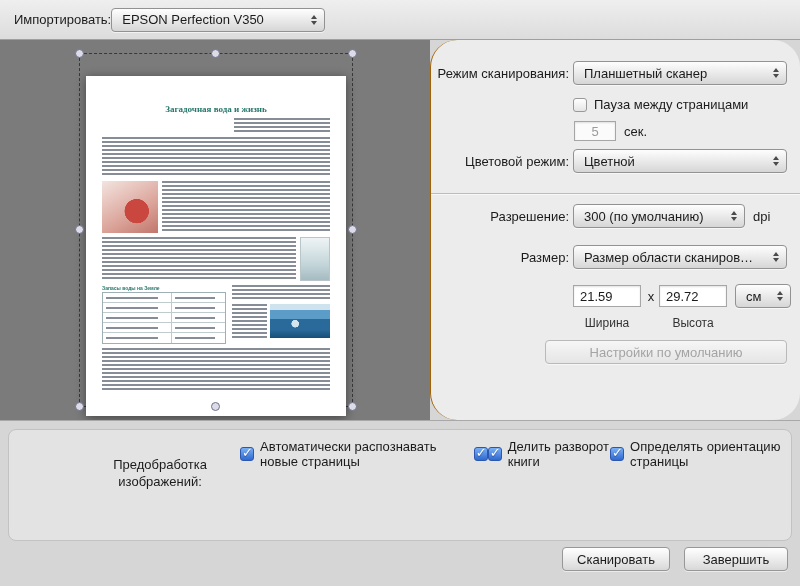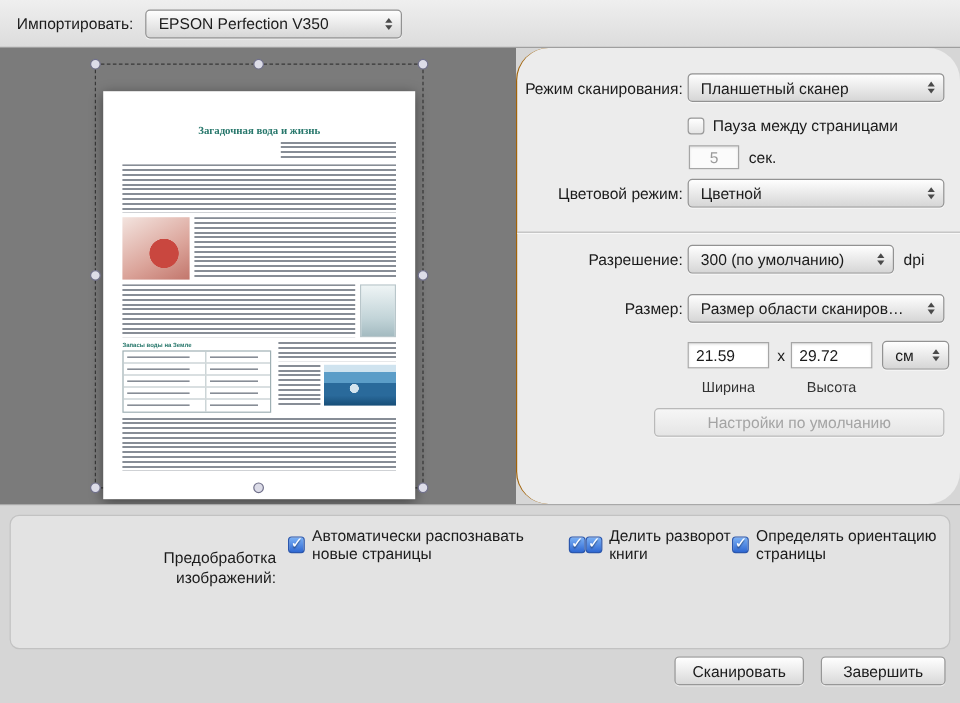--- a/index.html
+++ b/index.html
@@ -9,21 +9,21 @@
     background:#d6d6d6; color:#1b1b1b;
     font-family:"Liberation Sans","DejaVu Sans",sans-serif; font-size:13px;
   }
   
   .topbar{
     position:absolute; left:0; top:0; width:800px; height:40px;
     background:linear-gradient(#efefef,#dcdcdc);
     border-bottom:1px solid #9f9f9f;
     display:flex; align-items:center; padding-left:14px;
   }
-  .topbar .lbl{ margin-right:10px; }
+  .topbar .lbl{ }
   
   .popup{
     height:24px; background:linear-gradient(#fefefe,#d6d6d6);
     border:1px solid #929292; border-radius:4px;
     display:flex; align-items:center; padding:0 4px 0 10px;
     box-shadow:0 1px 0 rgba(255,255,255,.6); cursor:default; white-space:nowrap;
   }
   .popup .txtv{ flex:1; overflow:hidden; text-overflow:ellipsis; }
   .arrows{ width:13px; margin-left:6px; display:flex; flex-direction:column; align-items:center; gap:2px; flex:none; }
   .tri-up{ width:0;height:0;border-left:3.5px solid transparent;border-right:3.5px solid transparent;border-bottom:4.5px solid #4a4a4a; }
@@ -104,21 +104,21 @@
   .btn.disabled{ color:#a4a4a4; background:linear-gradient(#f6f6f6,#e5e5e5); border-color:#b9b9b9; }
   .small{ font-size:12px; color:#333; }
   
   .bottom{ position:absolute; left:0; top:420px; width:800px; height:166px; background:#d6d6d6; border-top:1px solid #a8a8a8; }
   .groupbox{
     position:absolute; left:8px; top:8px; width:784px; height:112px;
     background:#e3e3e3; border:1px solid #c2c2c2; border-radius:8px;
     display:flex; padding-top:14px;
   }
   .gb-label{ width:292px; text-align:right; padding-right:10px; margin-top:12px; line-height:17px; }
-  .gb-label span{ display:inline-block; width:140px; text-align:right; }
+  .gb-label span{ display:inline-block; width:140px; text-align:center; }
   .opts{ display:flex; flex-direction:row; }
   .opt{ display:flex; align-items:center; gap:6px; height:20px; }
   .opt.first{ margin-bottom:12px; }
   .footer-buttons{ position:absolute; right:12px; top:126px; display:flex; gap:14px; }
 </style>
 </head>
 <body>
 
 <div class="window">
 

